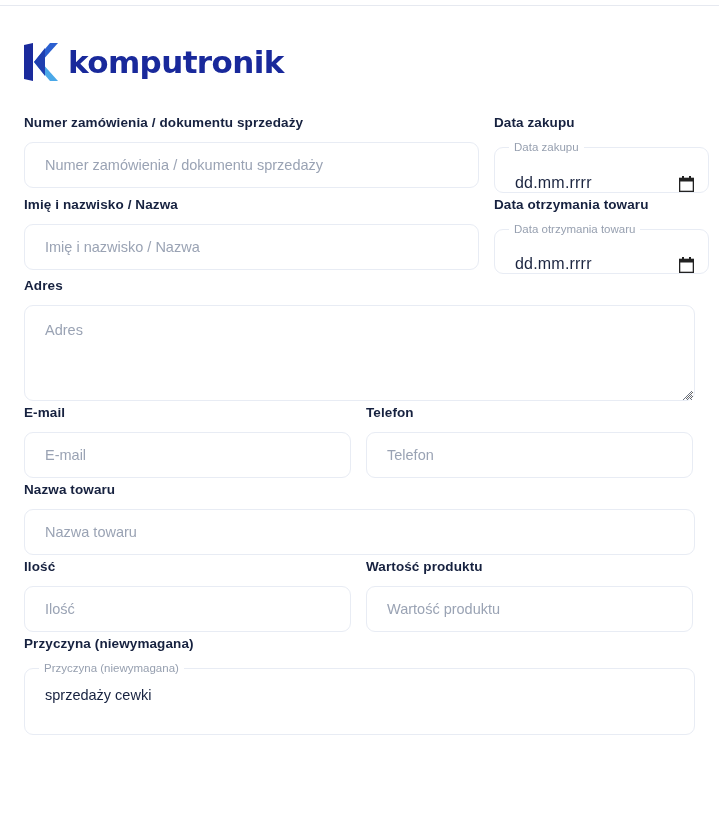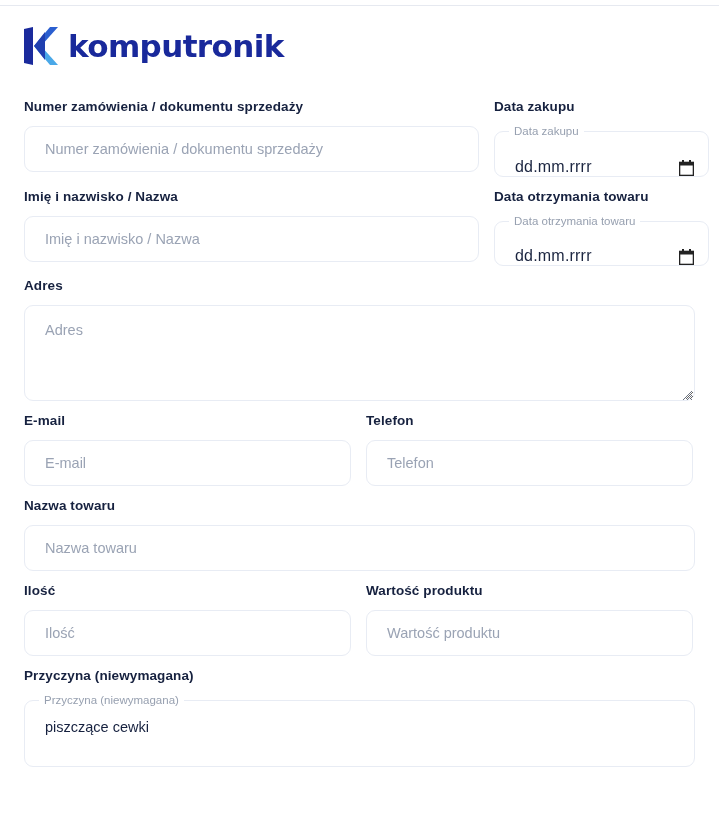--- a/index.html
+++ b/index.html
@@ -19,21 +19,21 @@
   .top-rule {
     position: absolute;
     top: 5px;
     left: 0;
     width: 719px;
     height: 1px;
     background: #e6e9f0;
   }
 
   .page {
-    padding: 0 24px;
+    padding: 16px 24px;
     box-sizing: border-box;
     width: 719px;
   }
 
   
   .brand {
     display: flex;
     align-items: center;
     height: 80px;
     padding-top: 12px;
@@ -62,21 +62,21 @@
     display: flex;
     gap: 15px;
     align-items: flex-start;
   }
   .col-left  { width: 455px; flex: 0 0 455px; }
   .col-right { width: 215px; flex: 0 0 215px; }
   .col-half  { width: 327px; flex: 0 0 327px; }
   .col-full  { width: 671px; flex: 0 0 671px; }
 
   .field {
-    margin-bottom: 11px;
+    margin-bottom: 3px;
   }
 
   .field-label {
     display: block;
     font-size: 13.5px;
     font-weight: 700;
     color: #16213f;
     line-height: 17px;
     margin-bottom: 11px;
     letter-spacing: 0.1px;
@@ -276,19 +276,19 @@
         <label class="field-label">Wartość produktu</label>
         <input class="control" type="text" placeholder="Wartość produktu" style="">
       </div>
     </div>
 
     <div class="row">
       <div class="col-full field">
         <label class="field-label">Przyczyna (niewymagana)</label>
         <fieldset class="fs reason">
           <legend>Przyczyna (niewymagana)</legend>
-          <div class="fs-textarea-body">piszczące cewki</div>
+          <div class="fs-textarea-body">sprzedaży cewki</div>
         </fieldset>
       </div>
     </div>
 
   </div>
 </div>
 
 </body></html>

